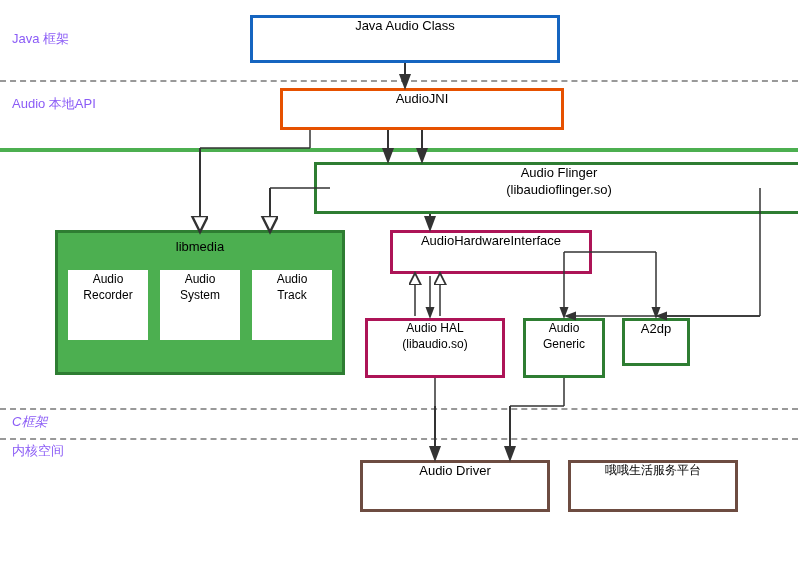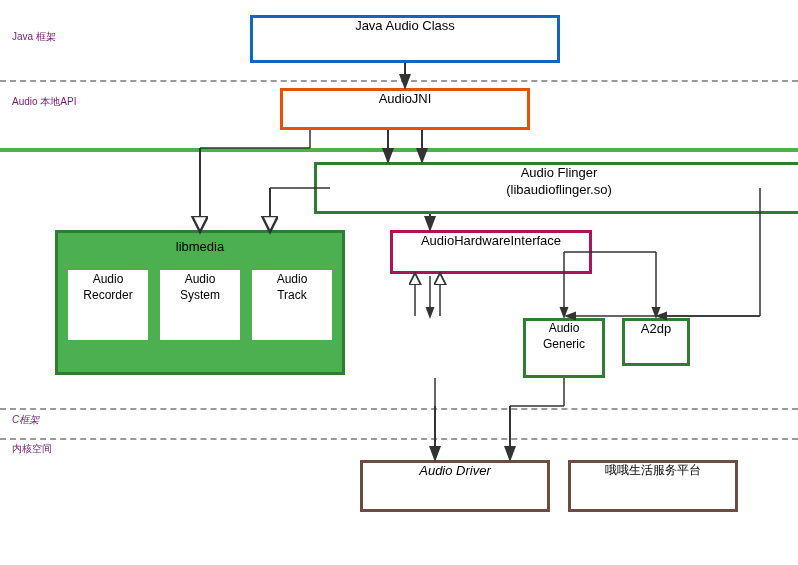--- a/index.html
+++ b/index.html
@@ -16,22 +16,22 @@
     .diagram {
       width: 798px;
       height: 565px;
       position: relative;
       padding: 10px;
     }
 
     
     .layer-label {
       position: absolute;
-      font-size: 10px;
-      color: #701a75;
+      font-size: 13px;
+      color: #8b5cf6;
     }
 
     
     .box {
       position: absolute;
       display: flex;
       justify-content: center;
       text-align: center;
       font-size: 13px;
       line-height: 1.3;
@@ -72,21 +72,21 @@
   <div class="layer-label" style="top:30px; left:12px;">Java 框架</div>
 
   <div class="box" style="top:15px; left:250px; width:310px; height:48px; border:3px solid #1565C0; background:#fff;">
     <span>Java Audio Class</span>
   </div>
 
   <div class="dashed-line" style="top:80px;"></div>
 
   <div class="layer-label" style="top:95px; left:12px;">Audio 本地API</div>
 
-  <div class="box" style="top:88px; left:280px; width:250px; height:42px; border:3px solid #E65100; background:#fff;">
+  <div class="box" style="top:88px; left:280px; width:284px; height:42px; border:3px solid #E65100; background:#fff;">
     <span>AudioJNI</span>
   </div>
 
   <div class="green-band" style="top:148px;"></div>
 
   <div class="box" style="top:162px; left:270px; width:490px; height:52px; border:3px solid #2E7D32; background:#fff;margin-left:44px;">
     <span style="white-space:pre-line">Audio Flinger
 (libaudioflinger.so)</span>
   </div>
 
@@ -106,39 +106,43 @@
 
   <div class="box" style="top:270px; left:252px; width:80px; height:70px; border:2px solid #fff; background:#fff; font-size:12px;">
     <span style="white-space:pre-line">Audio
 Track</span>
   </div>
 
   <div class="box" style="top:230px; left:390px; width:202px; height:44px; border:3px solid #AD1457; background:#fff;">
     <span>AudioHardwareInterface</span>
   </div>
 
+  <div class="box" style="top:318px; left:365px; width:140px; height:60px; border:3px solid #AD1457; background:#fff; font-size:12px;">
+    <span style="white-space:pre-line">Audio HAL
+(libaudio.so)</span>
+  </div>
 
   <div class="box" style="top:318px; left:523px; width:82px; height:60px; border:3px solid #2E7D32; background:#fff; font-size:12px;">
     <span style="white-space:pre-line">Audio
 Generic</span>
   </div>
 
   <div class="box" style="top:318px; left:622px; width:68px; height:48px; border:3px solid #2E7D32; background:#fff;">
     <span>A2dp</span>
   </div>
 
   <div class="dashed-line" style="top:408px;"></div>
 
   <div class="layer-label" style="top:413px; left:12px;font-style:italic;">C框架</div>
 
   <div class="dashed-line" style="top:438px;"></div>
 
   <div class="layer-label" style="top:442px; left:12px;">内核空间</div>
 
-  <div class="box" style="top:460px; left:360px; width:190px; height:52px; border:3px solid #6D4C41; background:#fff;font-style:italic;">
+  <div class="box" style="top:460px; left:360px; width:190px; height:52px; border:3px solid #6D4C41; background:#fff;">
     <span>Audio Driver</span>
   </div>
 
   <div class="box" style="top:460px; left:568px; width:170px; height:52px; border:3px solid #6D4C41; background:#fff; font-size:12px;">
     <span>哦哦生活服务平台</span>
   </div>
 
   <svg class="arrows-svg" xmlns="http://www.w3.org/2000/svg">
     <defs>
 

